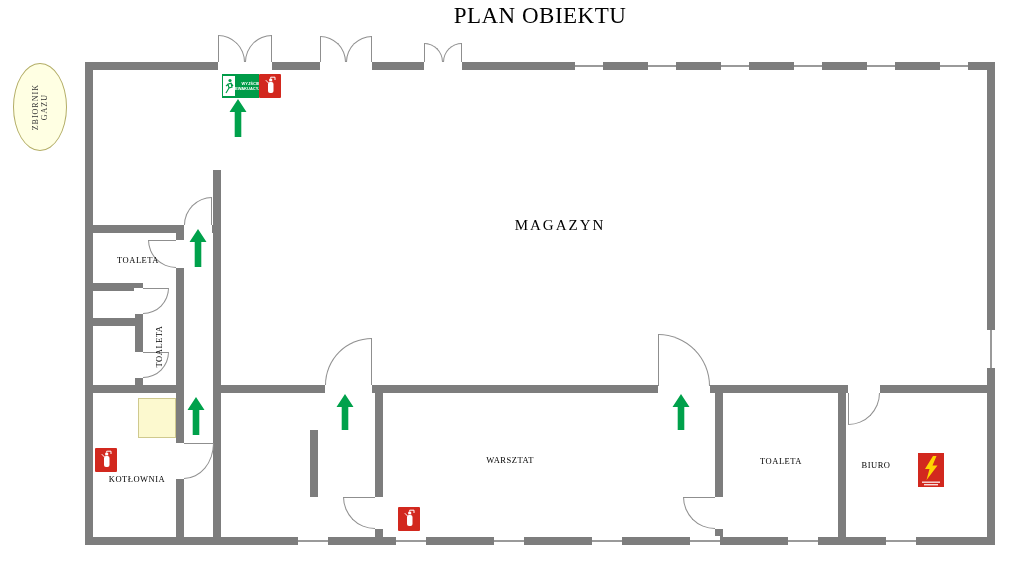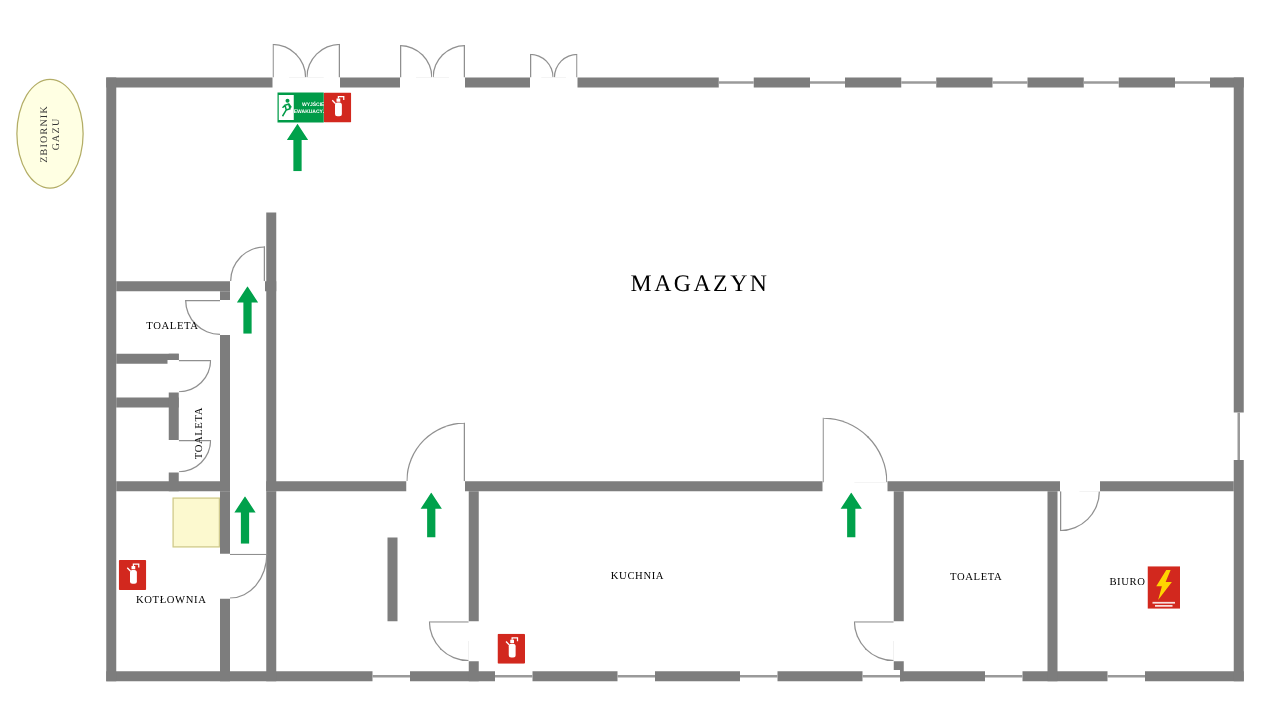--- a/index.html
+++ b/index.html
@@ -13,35 +13,36 @@
   .arc.tr{border-top-width:1px;border-right-width:1px;border-top-right-radius:100%;}
   .arc.tl{border-top-width:1px;border-left-width:1px;border-top-left-radius:100%;}
   .arc.br{border-bottom-width:1px;border-right-width:1px;border-bottom-right-radius:100%;}
   .arc.bl{border-bottom-width:1px;border-left-width:1px;border-bottom-left-radius:100%;}
   .leafL{border-left-width:1px !important;}
   .leafR{border-right-width:1px !important;}
   .leafT{border-top-width:1px !important;}
   .lbl{position:absolute;color:#000;font-size:8.5px;letter-spacing:.5px;text-align:center;}
   .title{position:absolute;left:56px;top:3px;width:968px;text-align:center;
          font-size:23px;letter-spacing:.5px;color:#000;}
-  .magazyn{font-size:19px;letter-spacing:2px;}
+  .magazyn{font-size:15px;letter-spacing:2px;}
   .rot{transform:rotate(-90deg);}
   .icon{position:absolute;}
   .tank{position:absolute;left:13px;top:63px;width:52px;height:86px;border-radius:50%;
         background:#FFFFE3;border:1px solid #b3ad66;display:flex;align-items:center;justify-content:center;}
   .tank .txt{transform:rotate(-90deg);font-size:8px;letter-spacing:1px;line-height:1.15;
              text-align:center;white-space:nowrap;color:#333;}
   .signtext{flex:1;text-align:center;color:#fff;font-family:"Liberation Sans",sans-serif;
             font-size:4px;line-height:1.25;font-weight:bold;letter-spacing:0;}
 </style>
 </head>
 <body>
 
 <div class="plan">
 
+  <div class="title">PLAN OBIEKTU</div>
 
   <div class="tank">
     <div class="txt">
       <div>ZBIORNIK</div>
       <div>GAZU</div>
     </div>
   </div>
 
   <div class="w" style="left:85px;top:62px;width:910px;height:8px;"></div>
   <div class="w" style="left:85px;top:537px;width:910px;height:8px;"></div>
@@ -138,23 +139,23 @@
   <div class="arc br leafL" style="left:848px;top:393px;width:32px;height:32px;"></div>
   <div class="arc bl leafT" style="left:343px;top:497px;width:32px;height:32px;"></div>
   <div class="arc bl leafT" style="left:683px;top:497px;width:32px;height:32px;"></div>
 
   <div style="position:absolute;left:138px;top:398px;width:36px;height:38px;background:#FCF9CF;border:1px solid #cfc98e;"></div>
 
   <div class="lbl magazyn" style="left:460px;top:217px;width:200px;">MAGAZYN</div>
   <div class="lbl" style="left:100px;top:255px;width:76px;">TOALETA</div>
   <div class="lbl rot" style="left:128px;top:340px;width:64px;height:13px;">TOALETA</div>
   <div class="lbl" style="left:95px;top:474px;width:84px;">KOTŁOWNIA</div>
-  <div class="lbl" style="left:458px;top:455px;width:104px;">KUCHNIA</div>
+  <div class="lbl" style="left:458px;top:455px;width:104px;">WARSZTAT</div>
   <div class="lbl" style="left:729px;top:456px;width:104px;">TOALETA</div>
-  <div class="lbl" style="left:870px;top:460px;width:64px;">BIURO</div>
+  <div class="lbl" style="left:844px;top:460px;width:64px;">BIURO</div>
 
   <div style="position:absolute;left:222px;top:74px;width:37px;height:24px;background:#009B48;display:flex;align-items:center;padding:1px;box-sizing:border-box;">
     <div style="width:12px;height:20px;background:#fff;flex:none;display:flex;align-items:center;justify-content:center;">
       <svg width="10" height="16" viewBox="0 0 10 16">
         <circle cx="6" cy="2.5" r="1.6" fill="#009B48"></circle>
         <path d="M2,15 L5,10 L4,6.2 L7,5.2 L8,9 L5,10 M4,6.2 L2,8.2 M7,5.2 L9,8" stroke="#009B48" stroke-width="1.2" fill="none"></path>
       </svg>
     </div>
     <div class="signtext">
       <div>WYJŚCIE</div>

